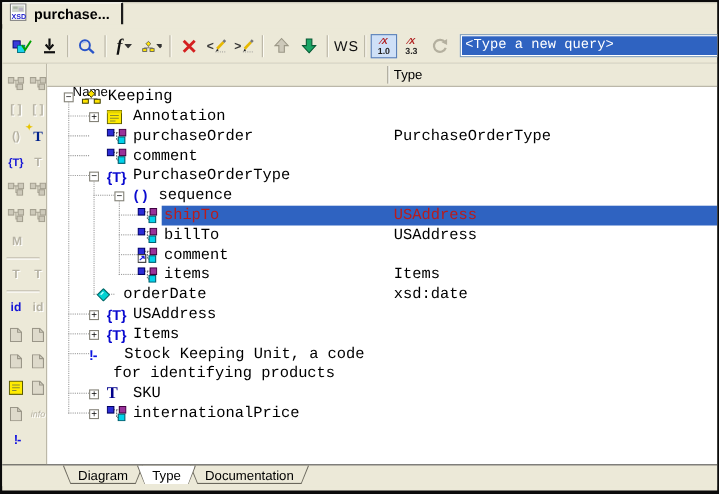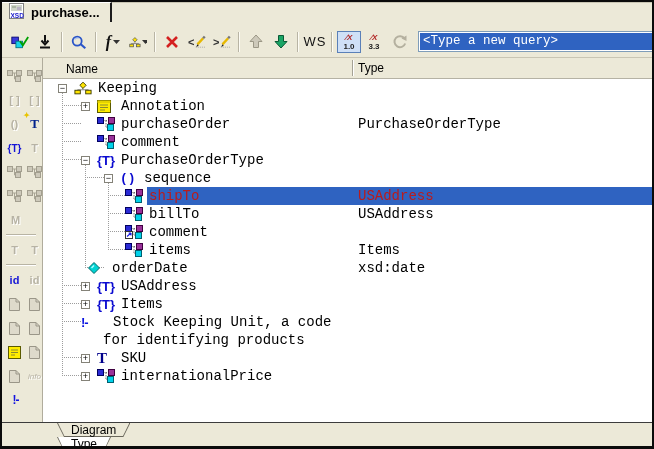--- a/index.html
+++ b/index.html
@@ -60,21 +60,21 @@
   .sgT i{position:absolute;left:-7px;top:-5px;font-size:8px;color:#e8c400;font-style:normal;}
   .sgBT{color:#1414d6;font:bold 10px "Liberation Sans",sans-serif;}
   .sgID{color:#1414d6;font:bold 11px "Liberation Sans",sans-serif;}
   .sgNB{color:#1414e0;font:bold 12px "Liberation Sans",sans-serif;letter-spacing:-1px;}
   
   .treepanel{flex:1;background:#fff;display:flex;flex-direction:column;}
   .theader{
     height:21px;background:#ece9d8;border-bottom:1px solid #b5b2a4;
     position:relative;font-size:12px;color:#000;flex:none;
   }
-  .theader .hname{position:absolute;left:23px;top:4px;}
+  .theader .hname{position:absolute;left:23px;top:18px;}
   .theader .htype{position:absolute;left:315px;top:3px;}
   .theader .hdiv{position:absolute;left:309px;top:2px;bottom:2px;width:1px;background:#a5a295;box-shadow:1px 0 0 #fff;}
   .rows{flex:1;position:relative;overflow:hidden;}
   .trow{height:18px;position:relative;display:flex;align-items:center;font:14px "Liberation Mono",monospace;color:#000;}
   .trow .selbg{position:absolute;left:104px;right:0;top:0;bottom:0;background:var(--sel,#2f63c1);}
   .trow.sel .tname,.trow.sel .ttype{color:#b91c1c;}
   .tname{position:relative;z-index:1;white-space:pre;}
   .ttype{position:absolute;left:315px;z-index:1;white-space:pre;}
   .expbox{
     width:9px;height:9px;background:#fff;border:1px solid #848278;flex:none;
@@ -87,21 +87,21 @@
   .ticonwrap.wide{width:26px;}
   .tbraces{color:#0a0ad0;font:bold 13px "Liberation Sans",sans-serif;}
   .tparens{color:#0a0ad0;font:bold 13px "Liberation Mono",monospace;}
   .tserif{color:#00008b;font:bold 15px "Liberation Serif",serif;}
   .tnote{color:#0a14e0;font:bold 13px "Liberation Sans",sans-serif;letter-spacing:-1px;}
   .vline{position:absolute;width:0;border-left:1px dotted #9c9c9c;}
   .stub{position:absolute;top:8px;border-top:1px dotted #9c9c9c;}
   
   .btabs{
     height:20px;background:#ece9d8;border-top:1px solid #3c3c3c;
-    display:flex;align-items:flex-start;padding-left:55px;flex-direction:column;
+    display:flex;align-items:flex-start;padding-left:55px;
   }
   .btab{
     position:relative;height:17px;padding:0 14px;margin-right:-6px;
     display:flex;align-items:center;justify-content:center;
     clip-path:polygon(0 0,100% 0,calc(100% - 7px) 100%,7px 100%);
     background:#6a675c;border:none;
   }
   .btab>i{
     position:absolute;left:1px;right:1px;top:0;bottom:1px;
     clip-path:polygon(0 0,100% 0,calc(100% - 6.4px) 100%,6.4px 100%);

